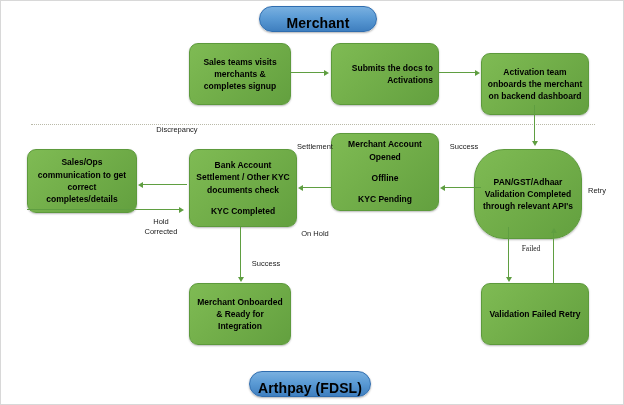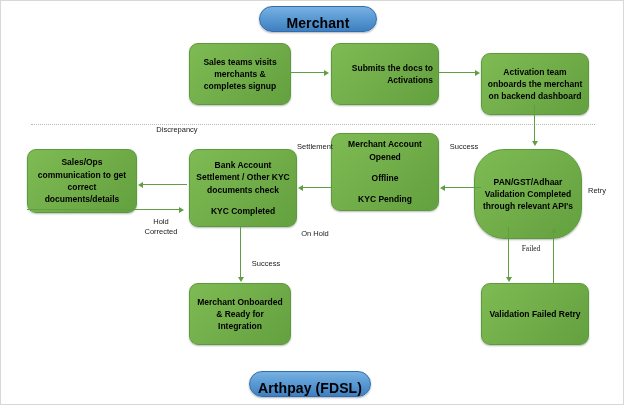--- a/index.html
+++ b/index.html
@@ -135,21 +135,21 @@
   <div class="hline" style="left:290px; top:71px; width:33px;"></div>
   <div class="arrow right" style="left:323px; top:68.5px;"></div>
 
   <div class="hline" style="left:438px; top:71px; width:36px;"></div>
   <div class="arrow right" style="left:474px; top:68.5px;"></div>
 
   <div class="vline" style="left:533px; top:104px; height:36px;"></div>
   <div class="arrow down" style="left:530.5px; top:140px;"></div>
 
   <div class="box" style="left:26px; top:148px; width:110px; height:64px;">
-    <span class="seg">Sales/Ops communication to get correct documents/details</span>
+    <span class="seg">Sales/Ops communication to get correct completes/details</span>
   </div>
 
   <div class="box" style="left:188px; top:148px; width:108px; height:78px;">
     <span class="seg">Bank Account Settlement / Other KYC documents check</span>
     <span class="seg">KYC Completed</span>
   </div>
 
   <div class="box" style="left:330px; top:132px; width:108px; height:78px;">
     <span class="seg">Merchant Account Opened</span>
     <span class="seg">Offline</span>

